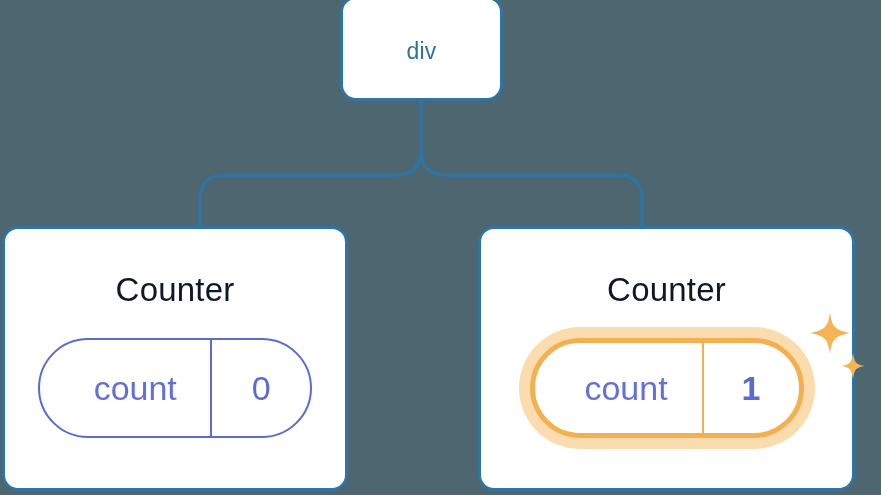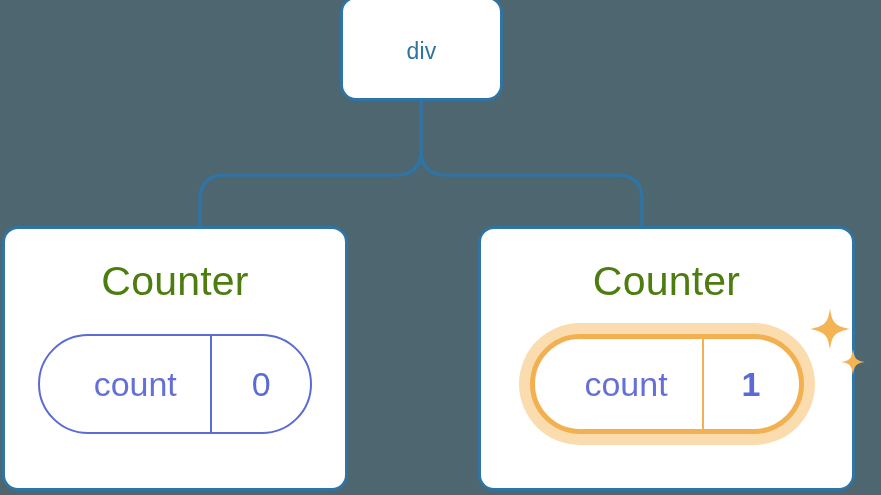--- a/index.html
+++ b/index.html
@@ -62,24 +62,24 @@
   }
   .node-card.left {
     left: 2px;
     width: 346px;
   }
   .node-card.right {
     left: 478px;
     width: 377px;
   }
   .card-title {
-    font-size: 41px;
-    color: #4d7c0f;
+    font-size: 33px;
+    color: #0f172a;
     letter-spacing: 0.2px;
-    margin-top: 32px;
+    margin-top: 44px;
     line-height: 1;
   }
   .pill-wrap {
     margin-top: 32px;
     position: relative;
     display: flex;
     align-items: center;
     justify-content: flex-start;
   }
   .pill {

